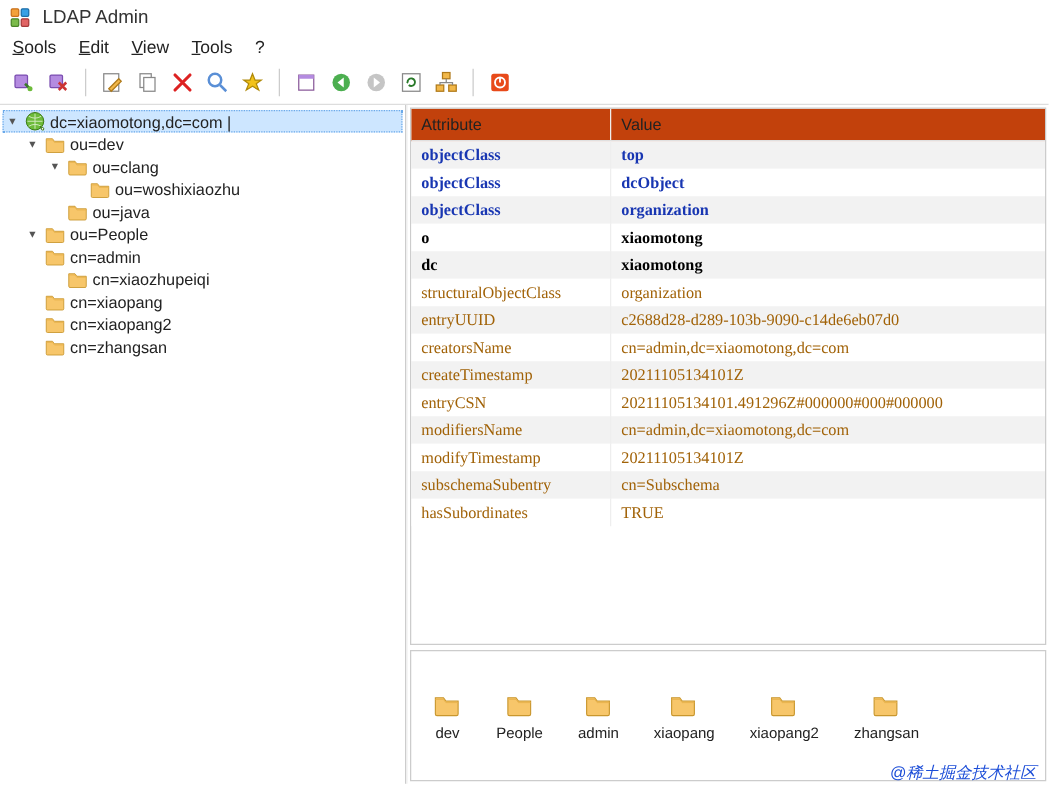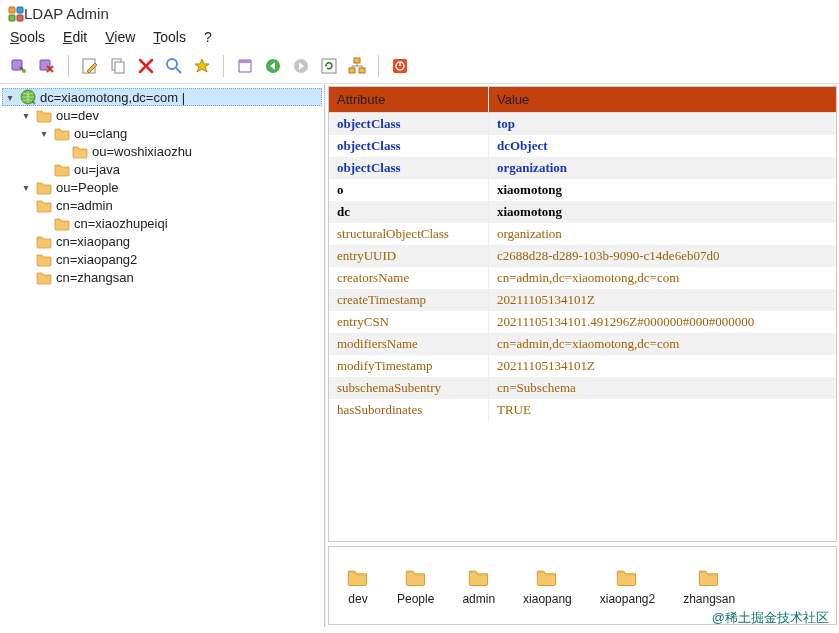--- a/index.html
+++ b/index.html
@@ -11,21 +11,21 @@
     color: #222;
     width: 839px;
     height: 633px;
     overflow: hidden;
     position: relative;
   }
   .titlebar {
     display: flex;
     align-items: center;
     padding: 5px 8px;
-    gap: 0;
+    gap: 10px;
     font-size: 15px;
     color: #333;
   }
   .menubar {
     display: flex;
     gap: 18px;
     padding: 2px 10px 4px 10px;
     font-size: 14px;
     color: #222;
   }
@@ -85,21 +85,21 @@
     display: flex;
     font-size: 13px;
   }
   .attr-row > div { padding: 3px 8px; font-family: Liberation Serif, serif; }
   .attr-row:nth-child(odd) { background: #f2f2f2; }
   .attr-row:nth-child(even) { background: #fff; }
   .bold-blue { font-weight: bold; color: #1836b2; }
   .bold-black { font-weight: bold; color: #000; }
   .gray { color: #a16207; }
   .bottom-pane {
-    height: 79px;
+    height: 105px;
     border: 1px solid #ccc;
     margin: 2px;
     display: flex;
     gap: 28px;
     align-items: center;
     padding: 8px 18px;
   }
   .thumb {
     display: flex;
     flex-direction: column;
@@ -128,23 +128,24 @@
     color: #555;
     font-size: 10px;
   }
   .indent-1 { padding-left: 18px; }
   .indent-2 { padding-left: 36px; }
   .indent-3 { padding-left: 54px; align-items: flex-end; }
   .watermark {
     position: absolute;
     right: 10px;
     bottom: 6px;
-    color: #0f766e;
+    color: #1d4ed8;
     font-size: 13px;
     pointer-events: none;
+    font-style: italic;
   }
   svg { display: block; }
 </style>
 </head>
 <body>
 
 <svg width="0" height="0" style="position:absolute">
   <defs>
     <g id="folder-icon">
       <path d="M1 4 h5 l1.5 2 H15 v8 a1 1 0 0 1 -1 1 H2 a1 1 0 0 1 -1 -1 Z" fill="#f7c66a" stroke="#c9972e" stroke-width="0.7"></path>

